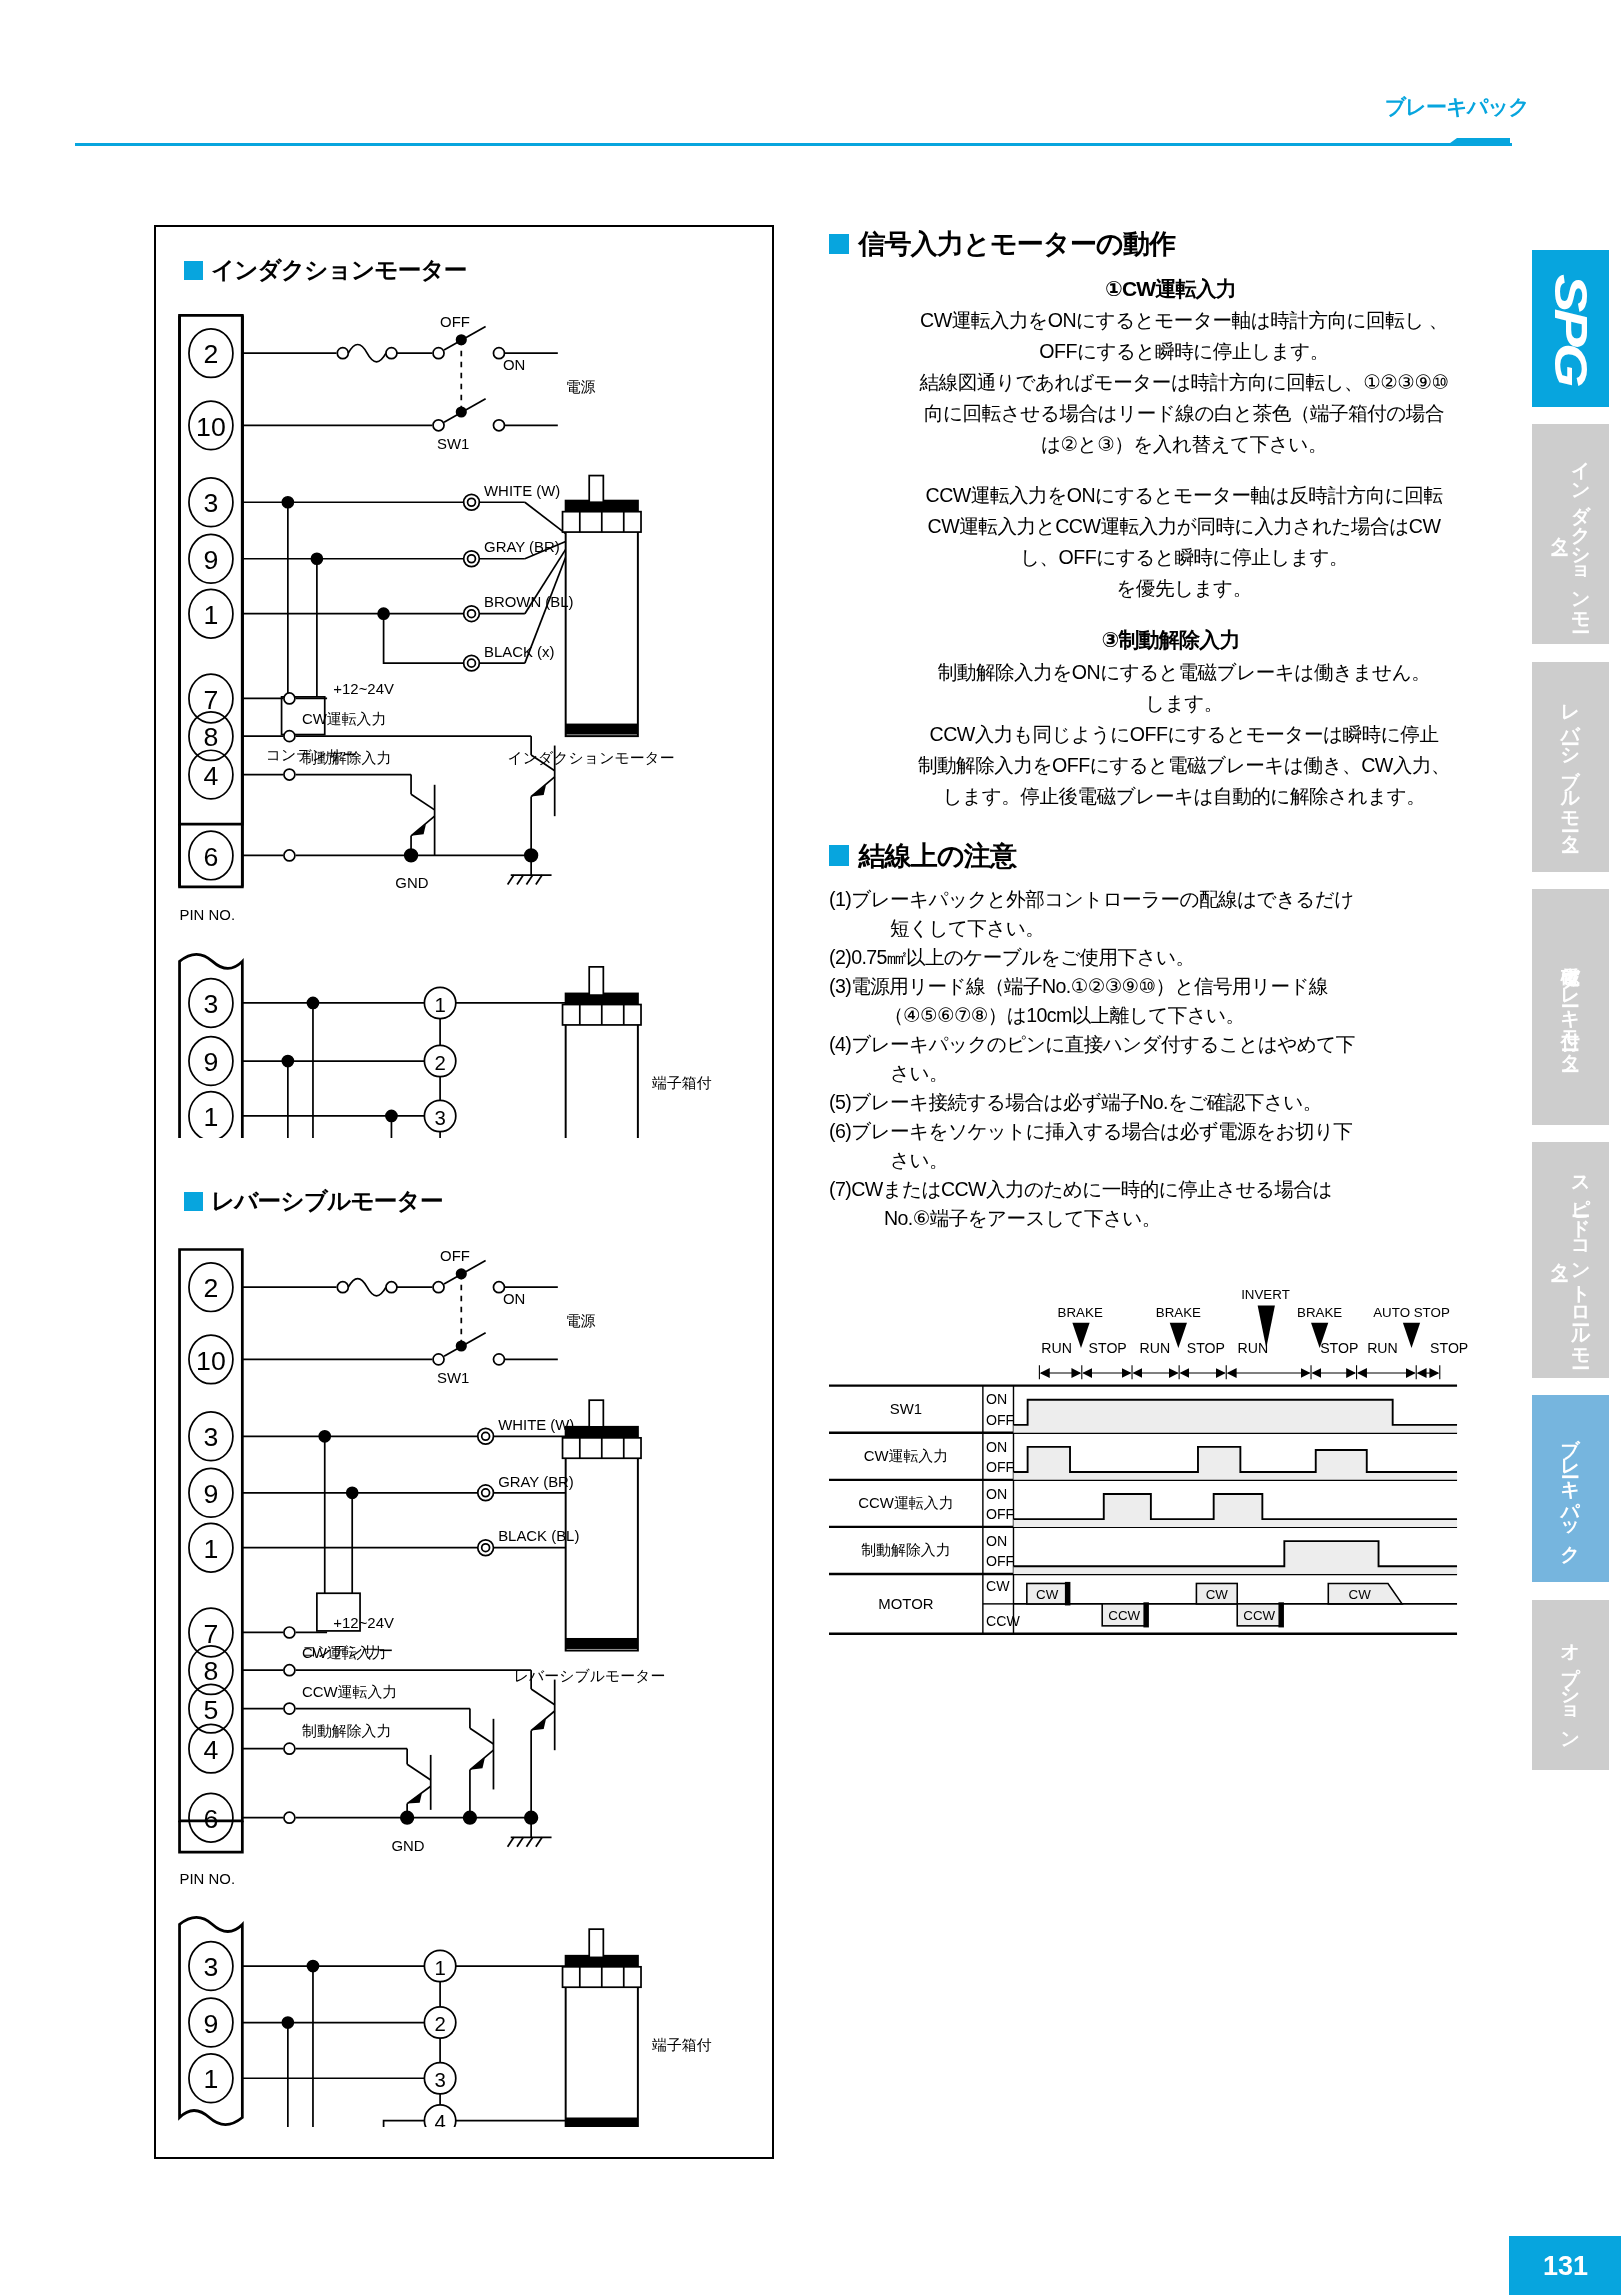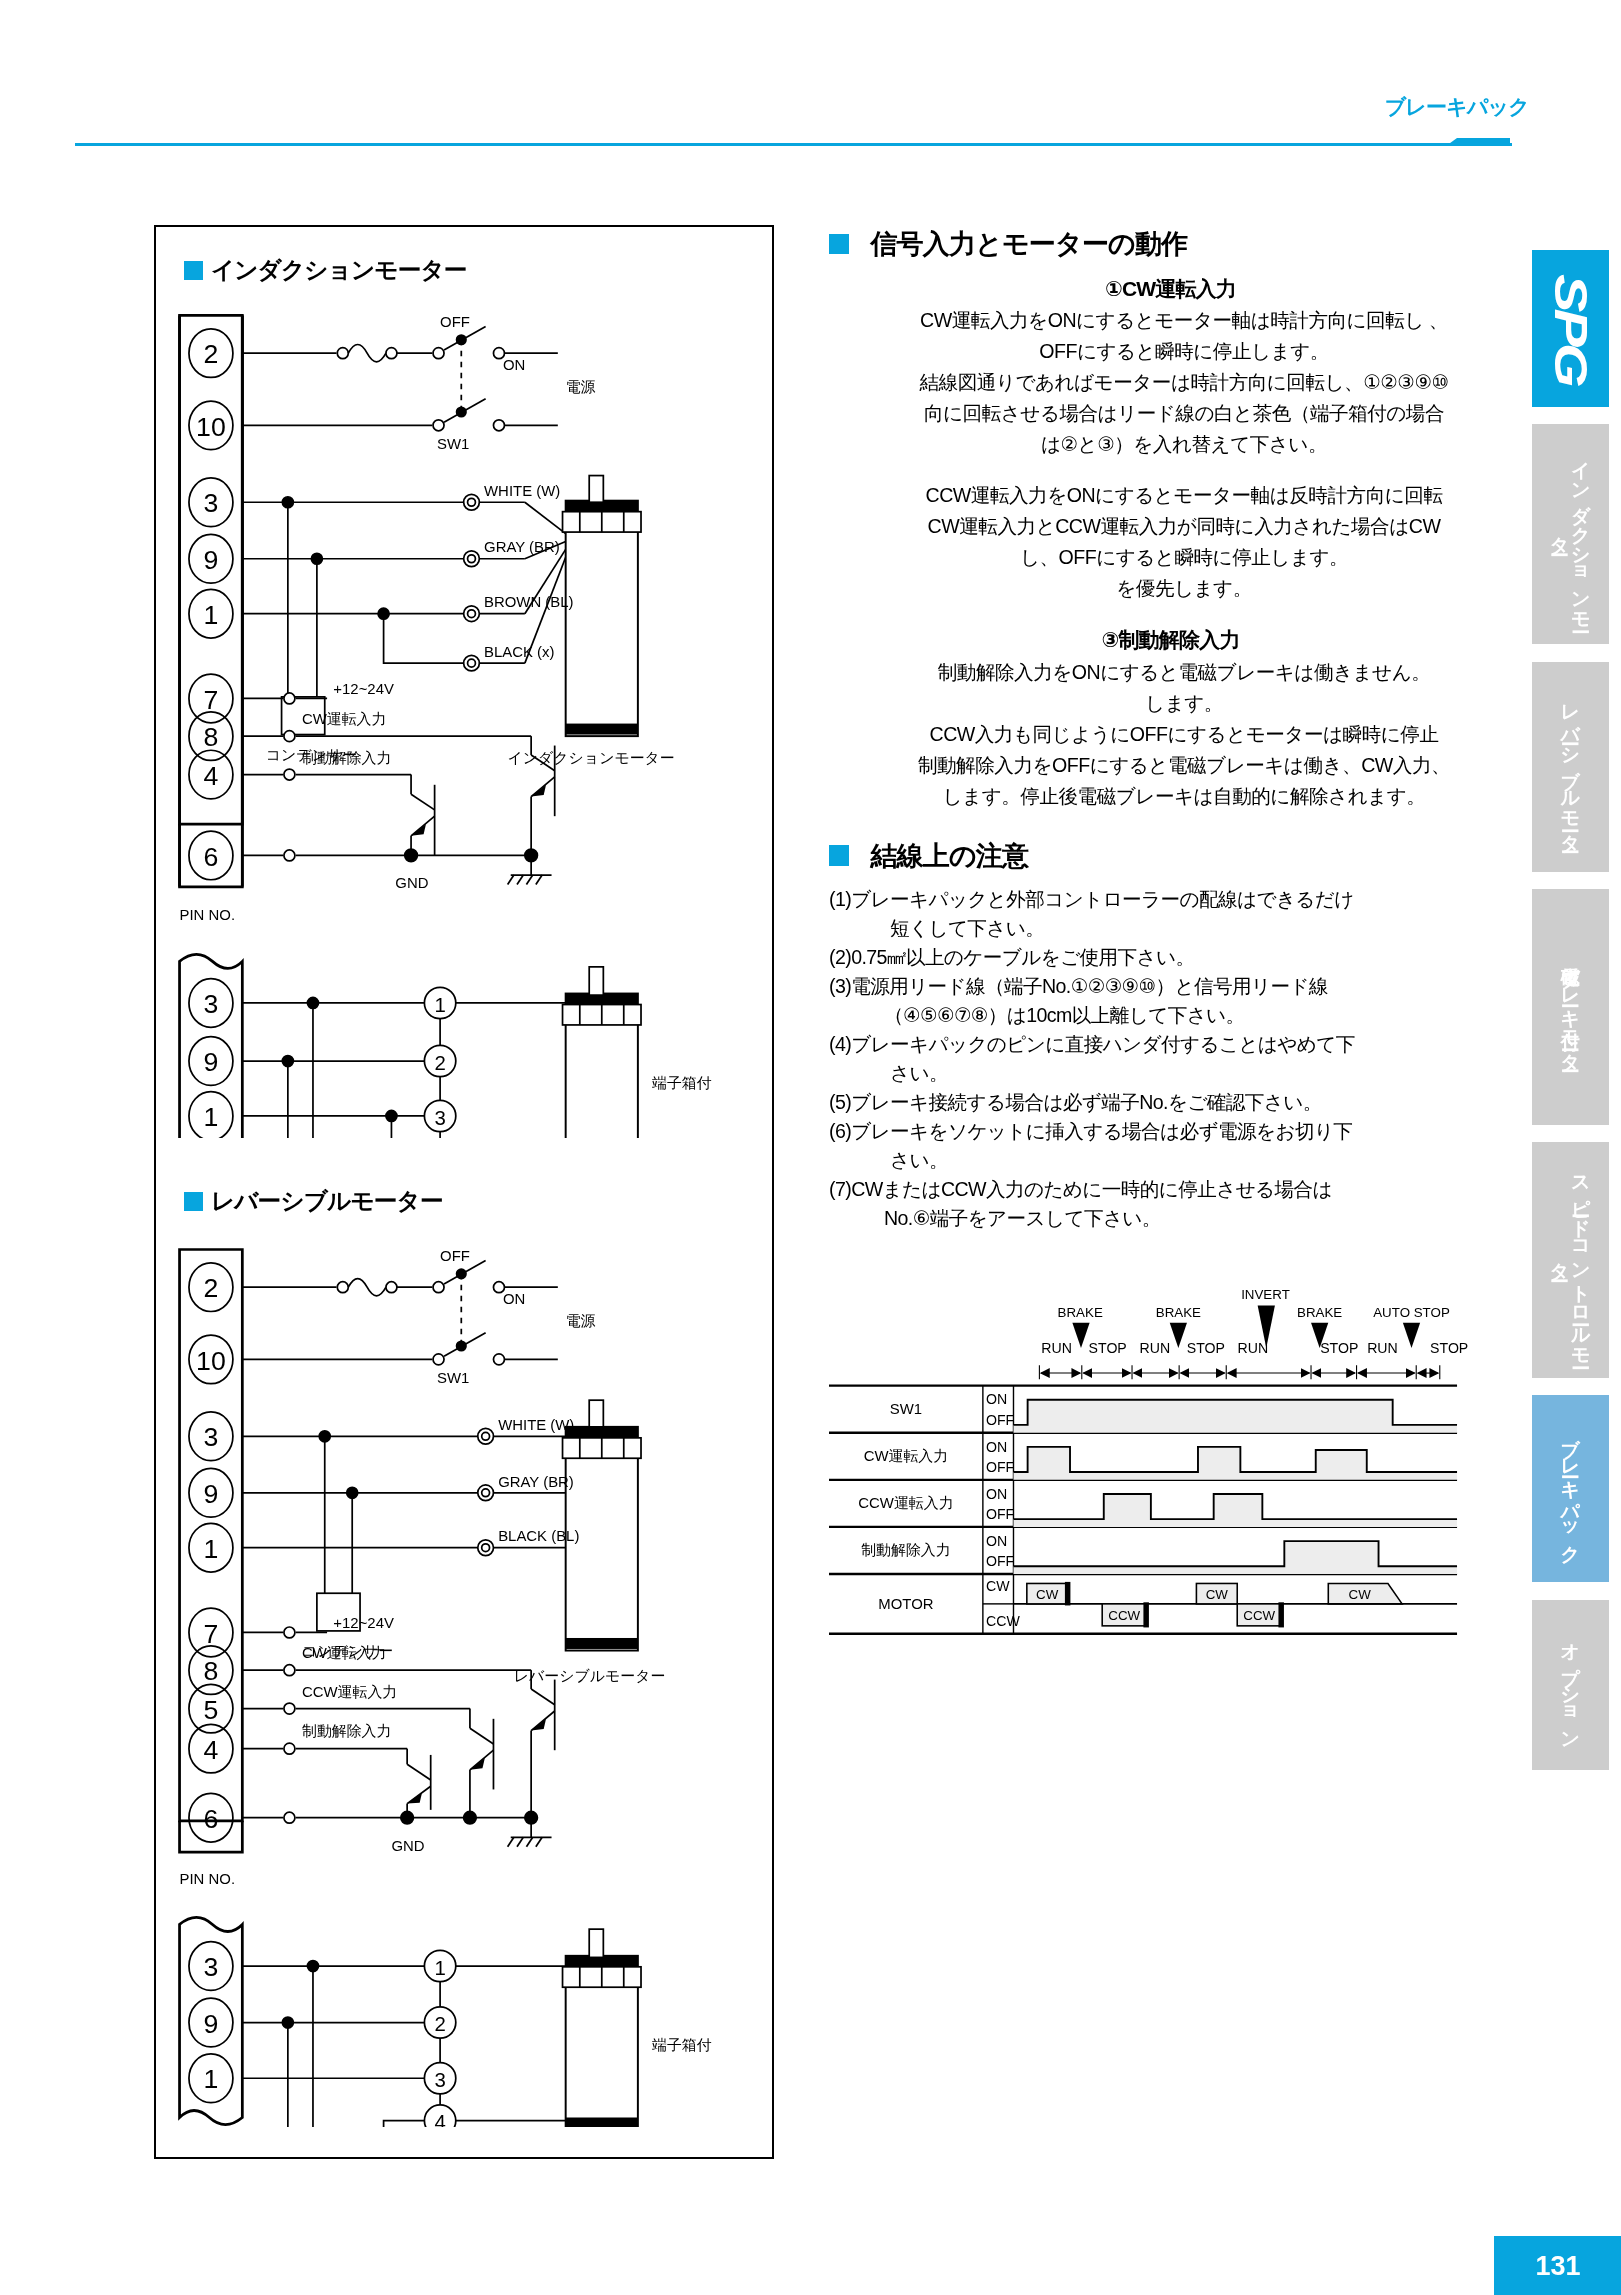--- a/index.html
+++ b/index.html
@@ -43,40 +43,40 @@
     padding:12.6px 0;
   }
   .spg-logo {
     font-style:italic; font-weight:bold; font-size:46px;
     writing-mode:vertical-rl; color:#fff;
     letter-spacing:-3.1px; line-height:0.88;
     transform:scaleY(1.25);
   }
   #page-number {
     position:absolute; right:0px; top:2236px;
-    width:128px; height:60px; background:#07A5DE; color:#fff;
+    width:113px; height:60px; background:#07A5DE; color:#fff;
     font-size:27px; font-weight:bold;
     display:flex; align-items:center; justify-content:center;
   }
   
   #diagram-panel {
     position:absolute; left:154px; top:225px;
     width:620px; height:1934px;
     border:2.4px solid #000; background:#fff;
   }
   .sec-head {
     display:flex; align-items:center; gap:7.9px;
     font-size:23.6px; font-weight:bold; letter-spacing:-0.8px;
   }
   .sec-head .sq { width:19px; height:19px; background:#07A5DE; display:inline-block; }
   .blk-head .sq { background:#07A5DE; }
 
   
   #right-col { position:absolute; left:829px; top:226px; width:683px; }
-  .h2 { display:flex; align-items:center; gap:21px; margin-bottom:12.6px;font-family:Liberation Serif, serif; }
+  .h2 { display:flex; align-items:center; gap:9px; margin-bottom:12.6px;font-family:Liberation Serif, serif; }
   .h2 .sq { width:20.4px; height:20.4px; background:#07A5DE; }
   .h2 .t { font-size:27px; font-weight:bold; letter-spacing:-0.8px; }
   .h3 { font-size:21px; font-weight:bold; margin:0 0 4.7px 0; letter-spacing:-0.8px;}
   .para { font-size:19.6px; line-height:1.42; margin:0 0 3.1px 0; padding-left:27px; letter-spacing:-0.5px;}
   .grp { margin-bottom:23.6px;text-align:center; }
   .note { font-size:19.6px; line-height:1.40; margin:0 0 1.6px 0; letter-spacing:-0.6px;
           padding-left:31px; text-indent:-31px; }
   
   svg { display:block; }
   text { font-family:"Liberation Sans","DejaVu Sans",sans-serif; fill:#000; }

